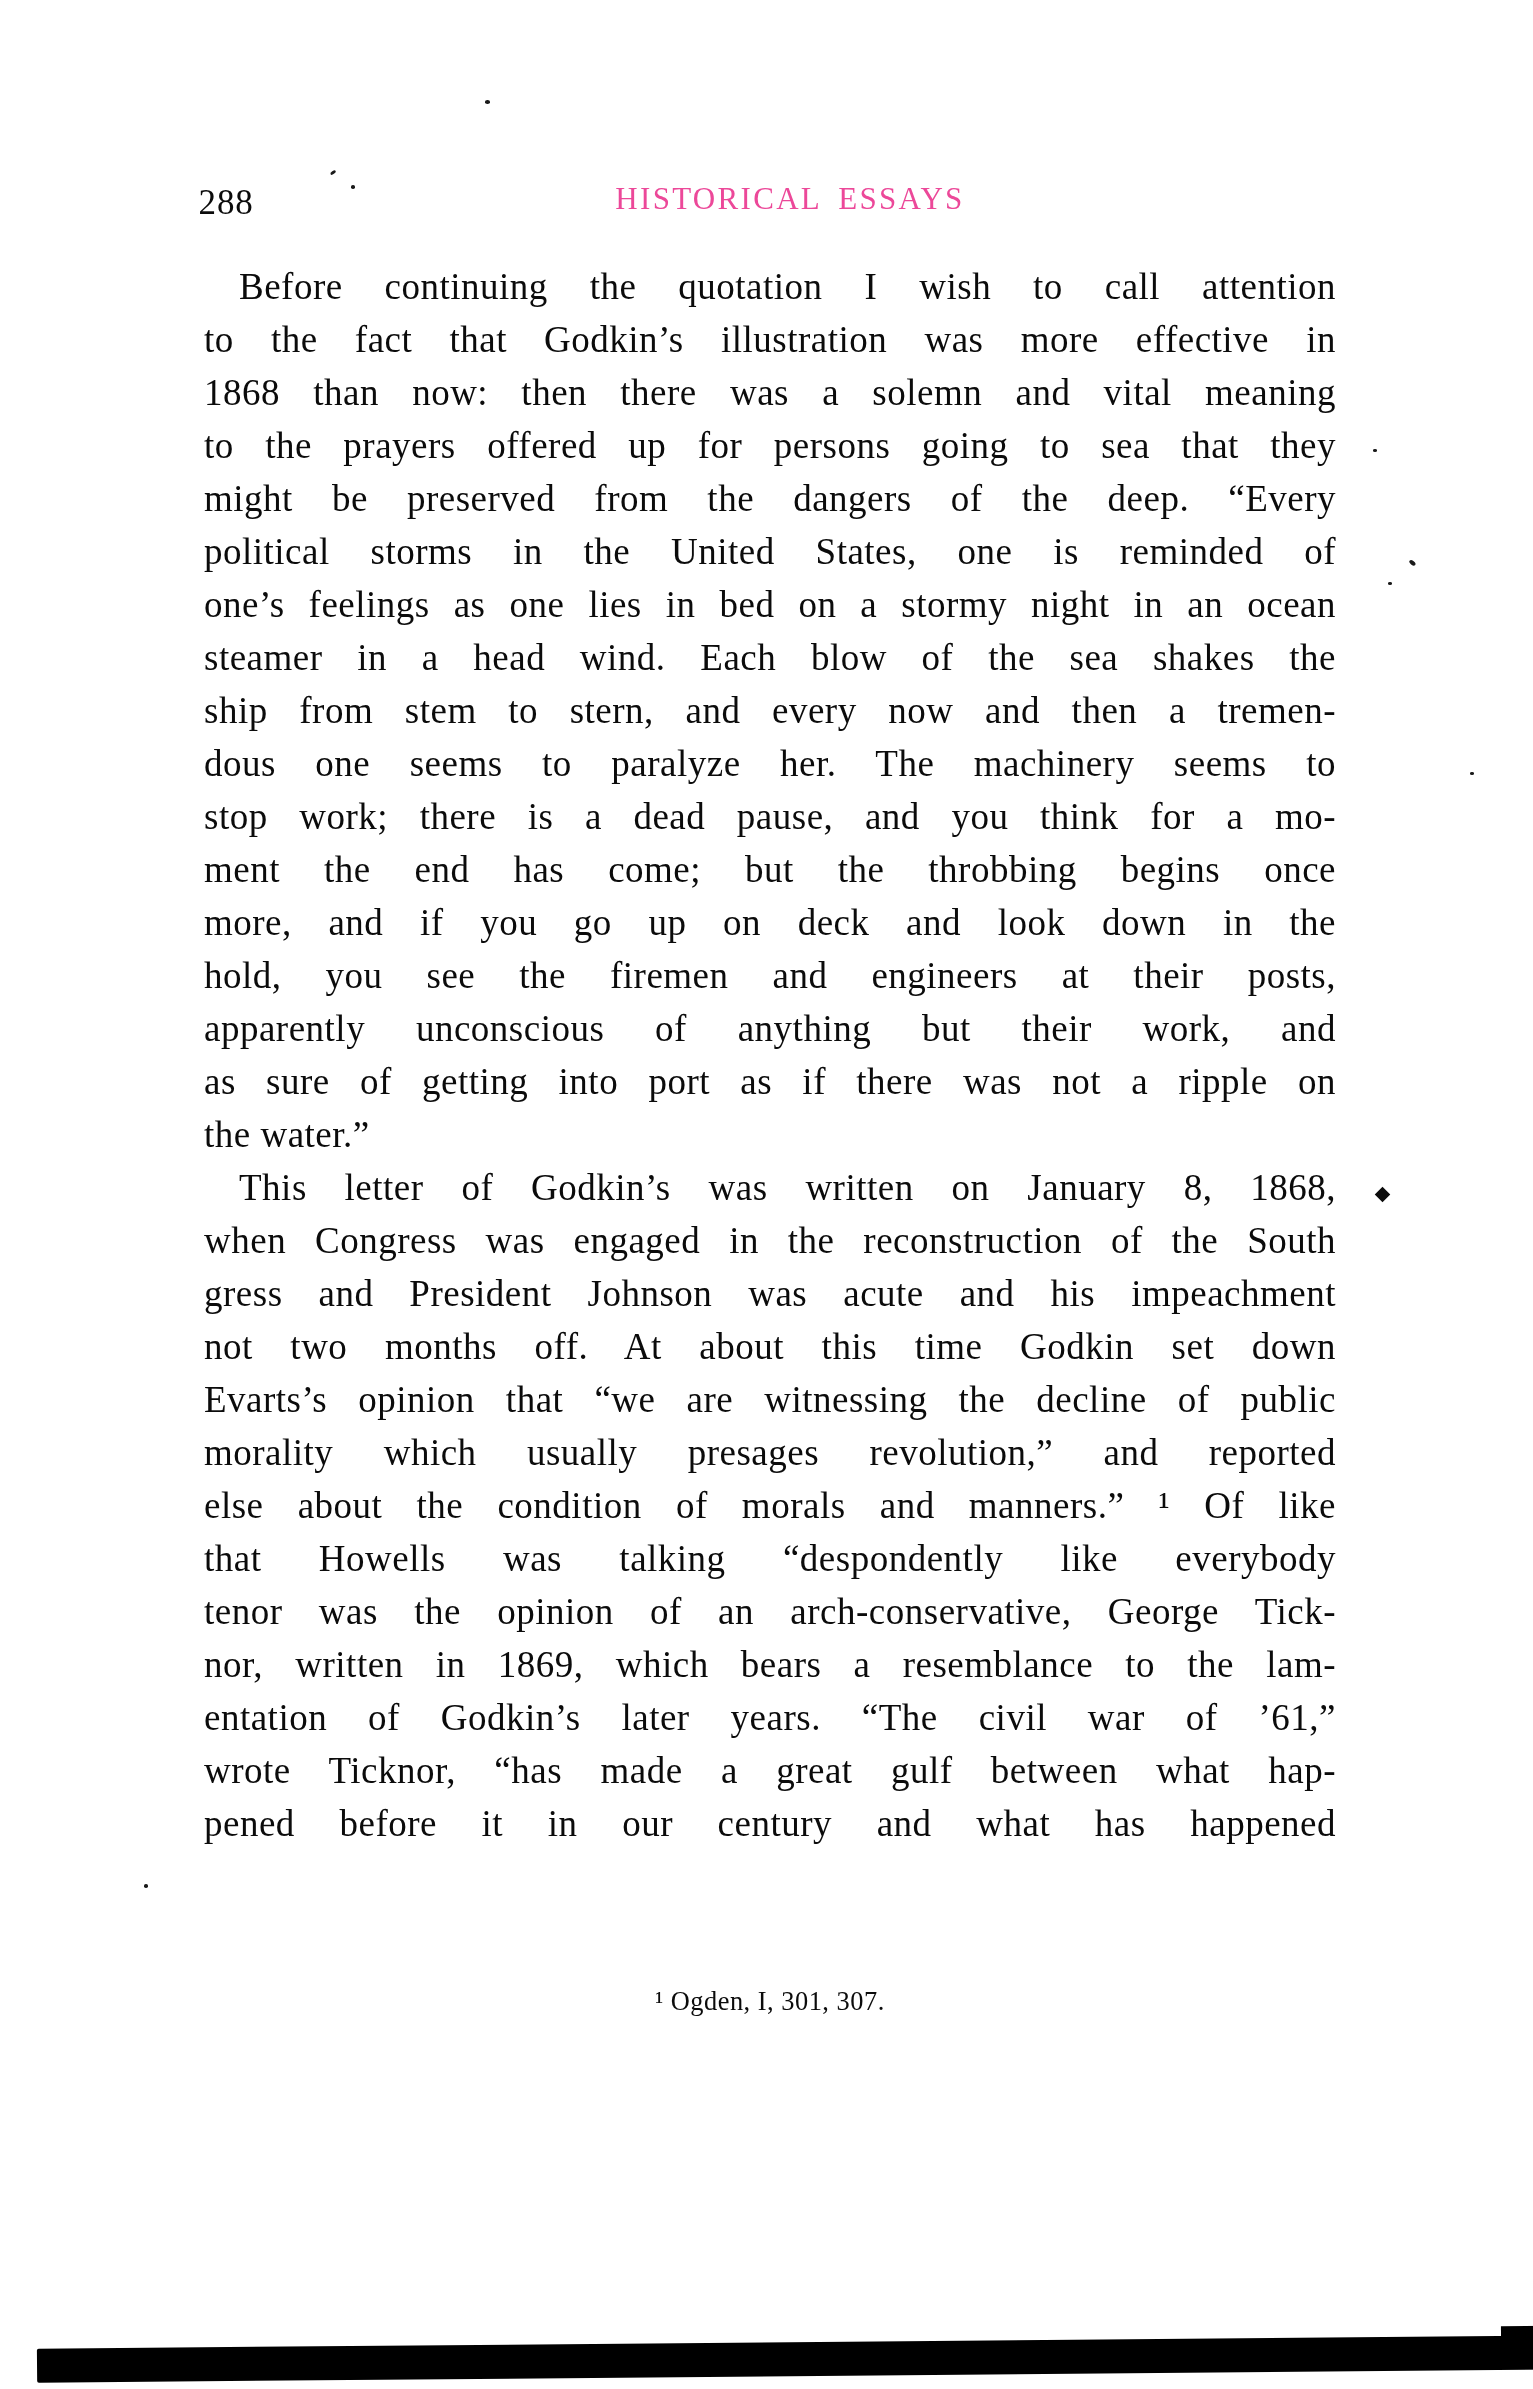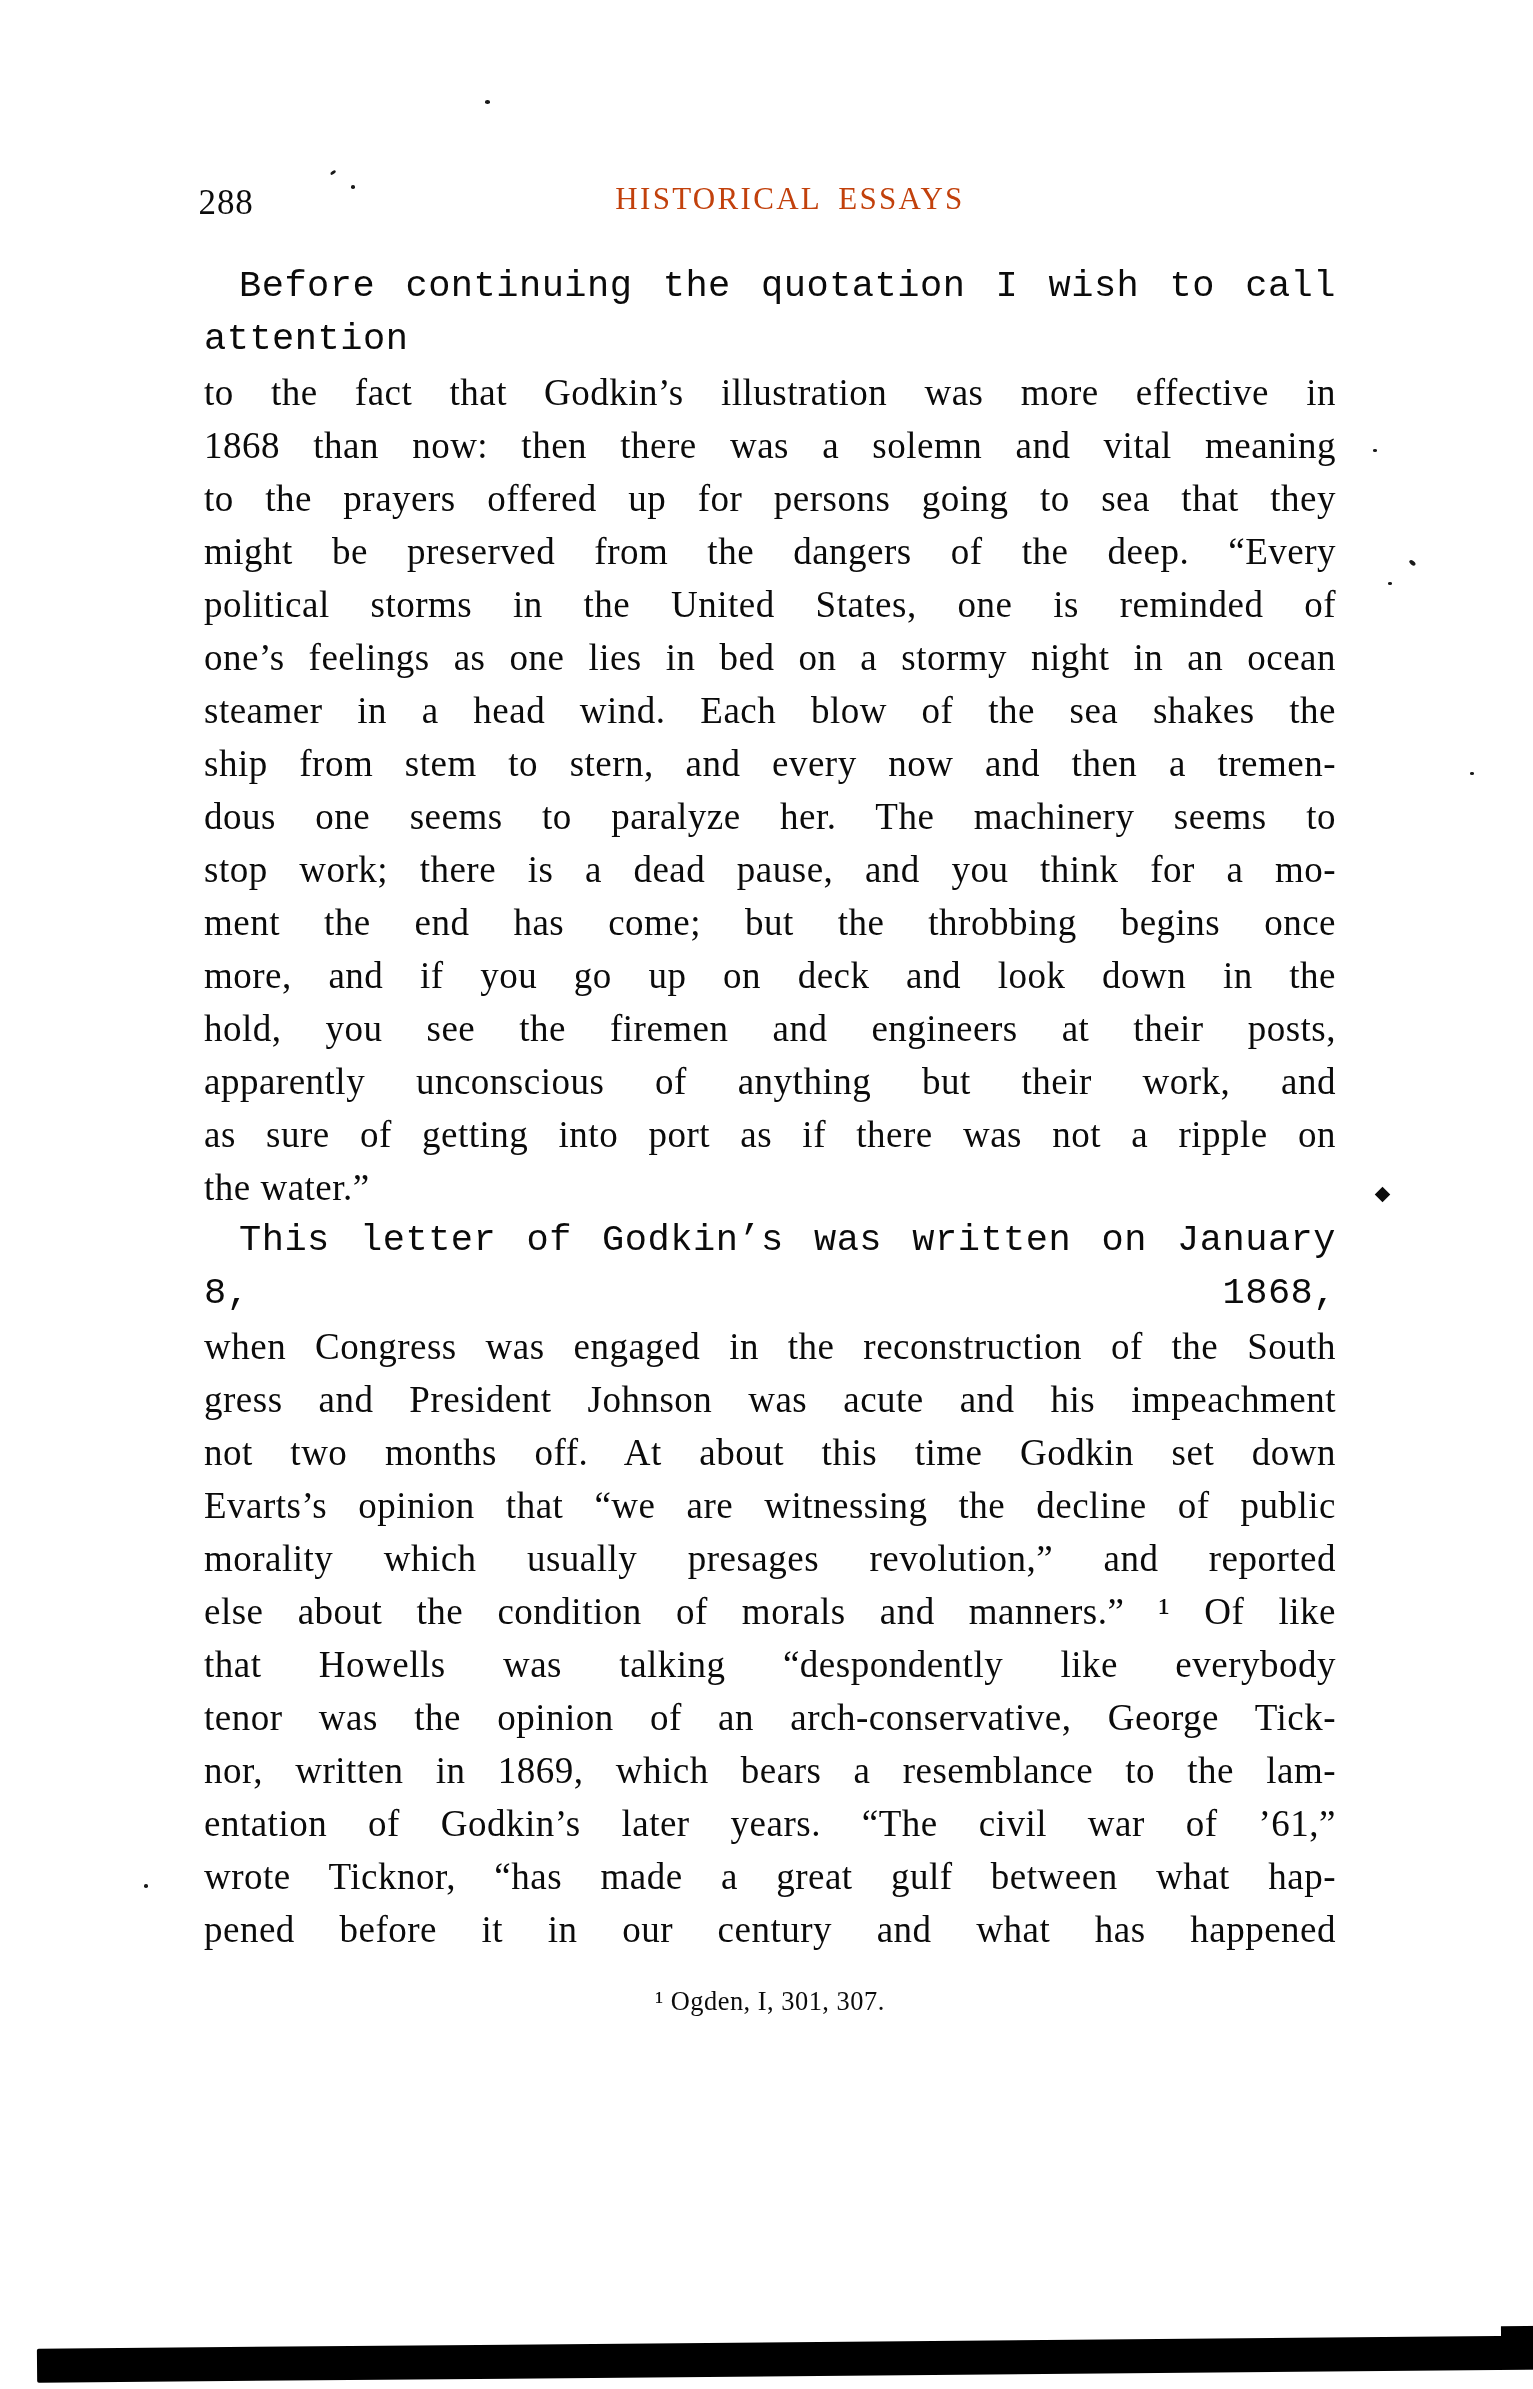--- a/index.html
+++ b/index.html
@@ -38,39 +38,39 @@
   .runhead {
     position: absolute;
     left: 0;
     top: 1.8px;
     width: 100%;
     text-align: center;
     transform: translateX(20px);
     font-size: 31px;
     letter-spacing: 2.3px;
     word-spacing: 7.3px;
-    color: #c2410c;
+    color: #ec4899;
   }
   .body-text {
     position: absolute;
     left: 180px;
     top: 260px;
     width: 1132px;
   }
   .line {
     font-size: 37px;
     line-height: 53px;
     letter-spacing: 0.5px;
     white-space: normal;
     text-align: justify;
     text-align-last: justify;
     text-justify: inter-word;
     color: #0b0b0b;
   }
-  .line.indent { text-indent: 35px; font-family: Liberation Mono, monospace; }
+  .line.indent { text-indent: 35px; }
   .line.short { text-align: left; text-align-last: left; }
   .footnote {
     position: absolute;
     left: 180px;
     top: 1986px;
     width: 1132px;
     text-align: center;
     font-size: 26.4px;
     letter-spacing: 0.5px;
     color: #0b0b0b;

